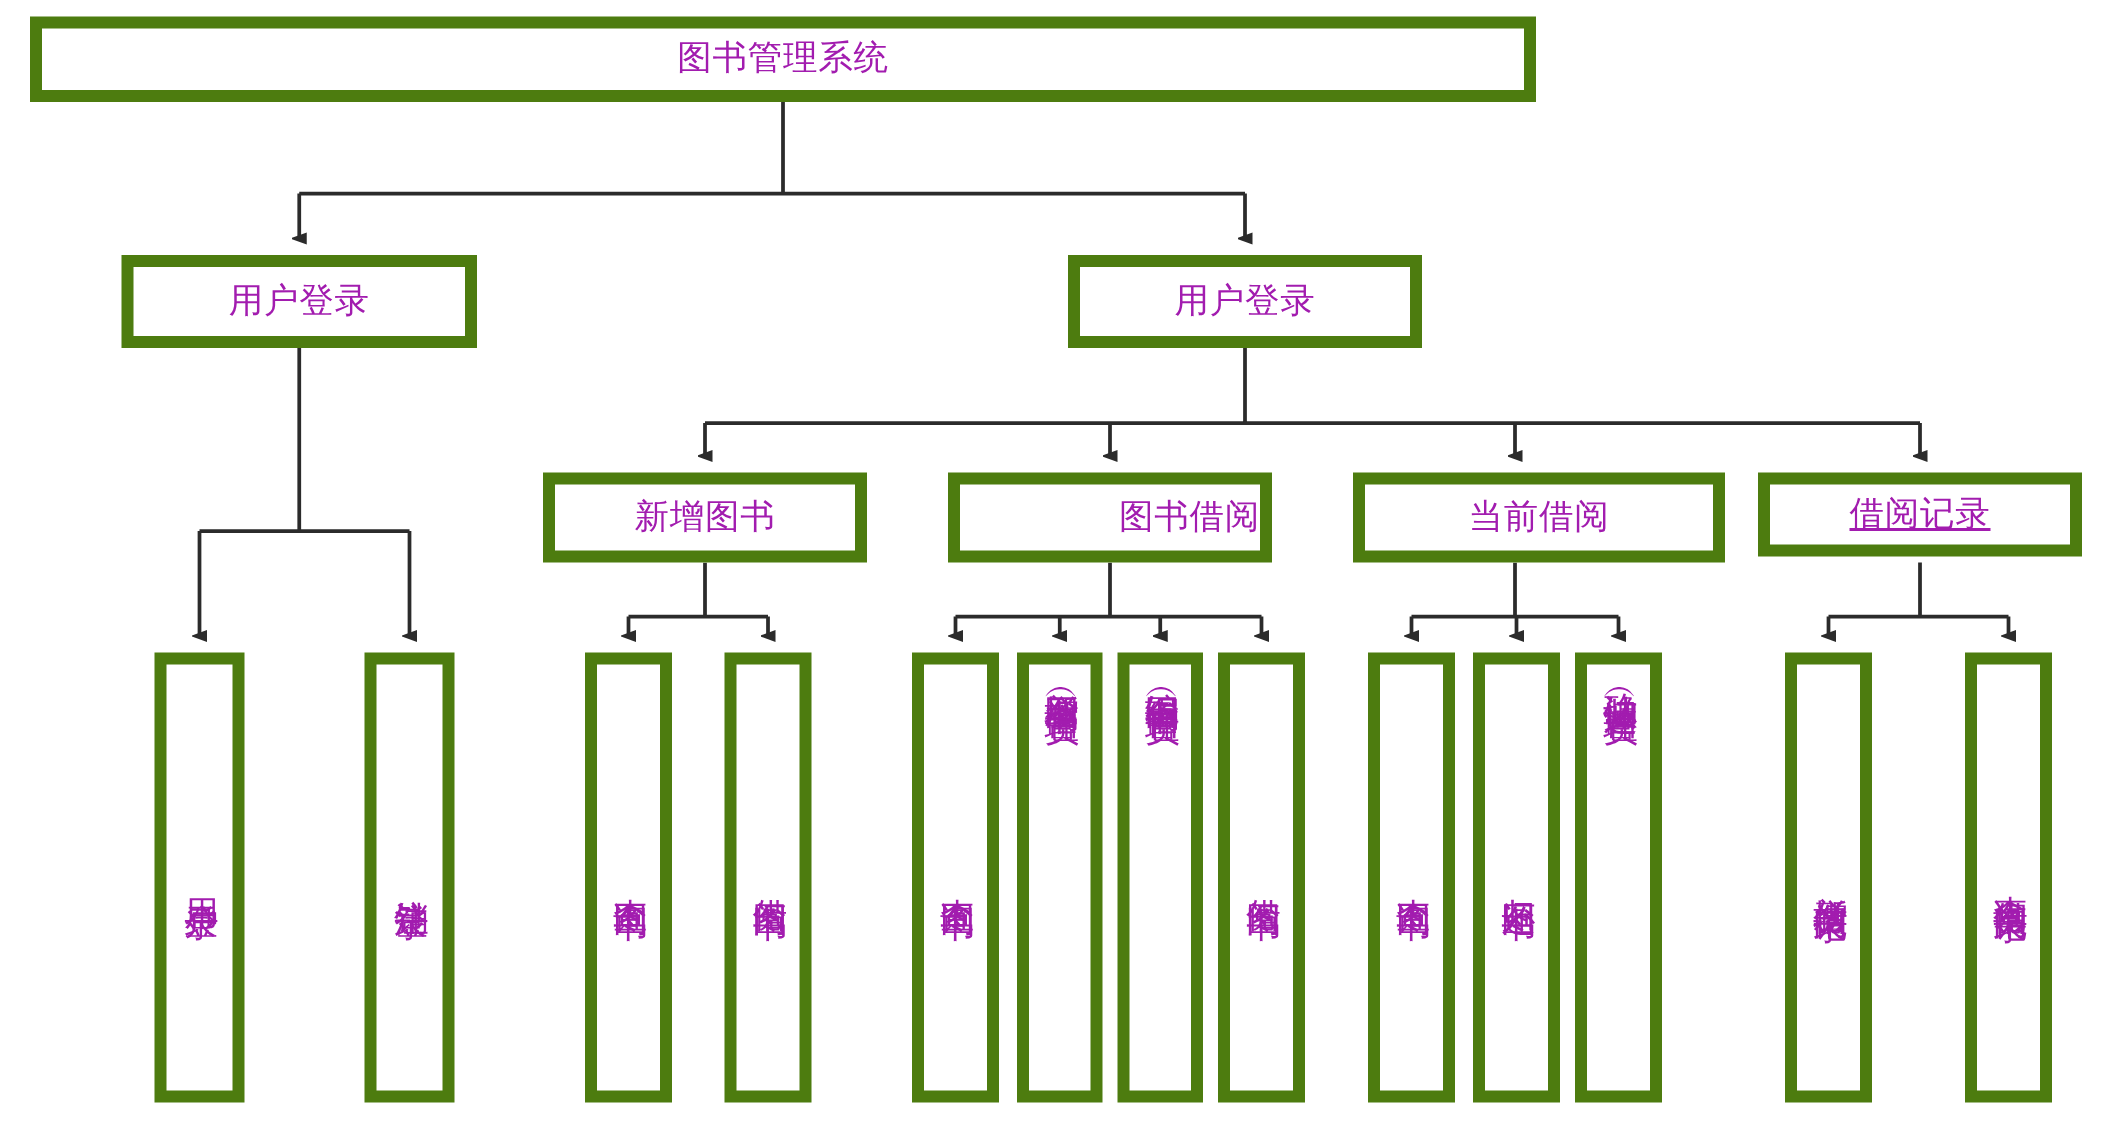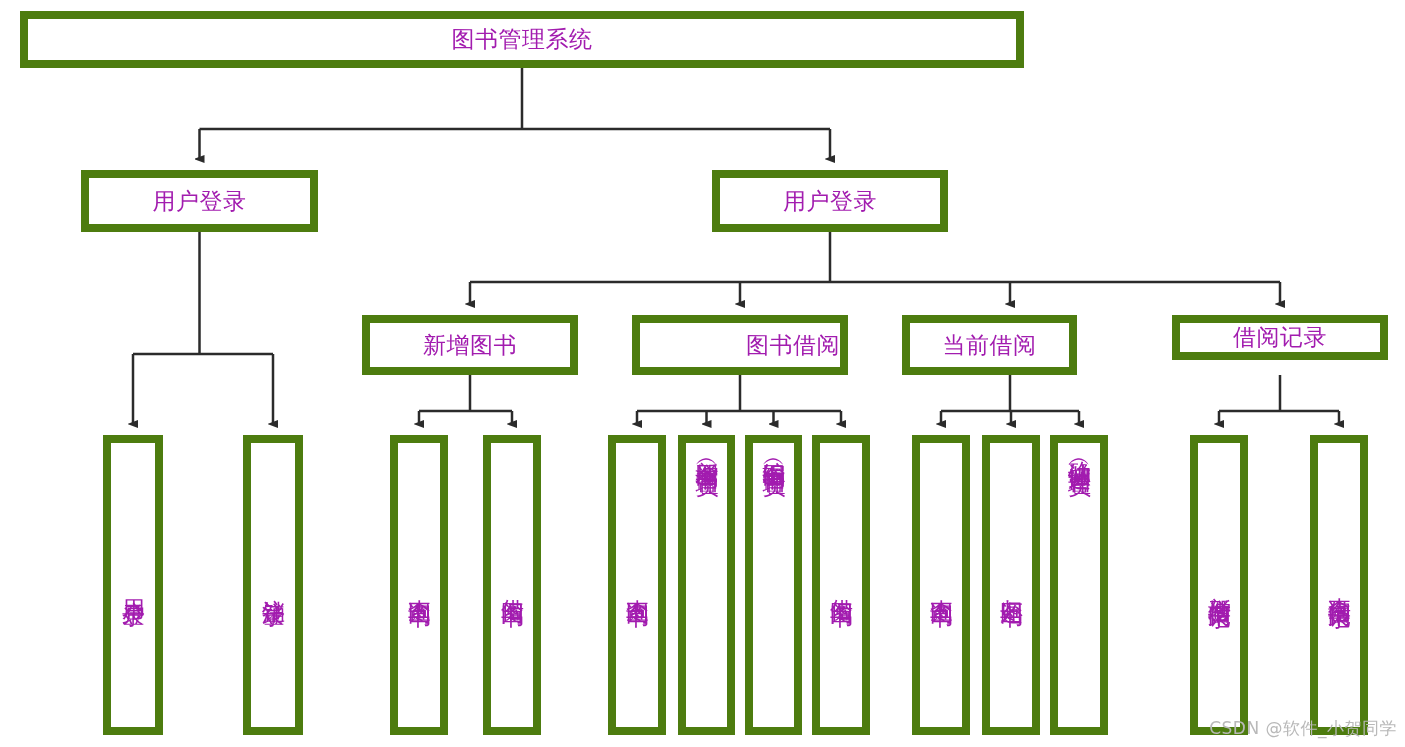--- a/index.html
+++ b/index.html
@@ -124,24 +124,24 @@
       </div>
       <div class="node horiz" style="left: 712px; top: 170px; width: 236px; height: 62px;">
         <span class="lbl">用户登录</span>
       </div>
       <div class="node horiz" style="left: 362px; top: 315px; width: 216px; height: 60px;">
         <span class="lbl">新增图书</span>
       </div>
       <div class="node horiz" style="left: 632px; top: 315px; width: 216px; height: 60px; justify-content: flex-end;">
         <span class="lbl">图书借阅</span>
       </div>
-      <div class="node horiz" style="left: 902px; top: 315px; width: 175px; height: 60px;">
+      <div class="node horiz" style="left: 902px; top: 315px; width: 248px; height: 60px;">
         <span class="lbl">当前借阅</span>
       </div>
-      <div class="node horiz" style="left: 1172px; top: 315px; width: 216px; height: 45px;">
+      <div class="node horiz" style="left: 1172px; top: 315px; width: 216px; height: 56px; text-decoration: underline;">
         <span class="lbl">借阅记录</span>
       </div>
       <div class="node vert mid" style="left: 103px; top: 435px; width: 60px; height: 300px;">
         <span class="lbl">用户登录</span>
       </div>
       <div class="node vert mid" style="left: 243px; top: 435px; width: 60px; height: 300px;">
         <span class="lbl">注销登录</span>
       </div>
       <div class="node vert mid" style="left: 390px; top: 435px; width: 58px; height: 300px;">
         <span class="lbl">查询图书</span>
@@ -171,14 +171,13 @@
         <span class="lbl">确认归还（管理员）</span>
       </div>
       <div class="node vert mid" style="left: 1190px; top: 435px; width: 58px; height: 300px;">
         <span class="lbl">新增借阅记录</span>
       </div>
       <div class="node vert mid" style="left: 1310px; top: 435px; width: 58px; height: 300px;">
         <span class="lbl">查询借阅记录</span>
       </div>
     </div>
 
-  <div id="watermark">CSDN @软件_小贺同学</div>
 </div>
 
 </body></html>

